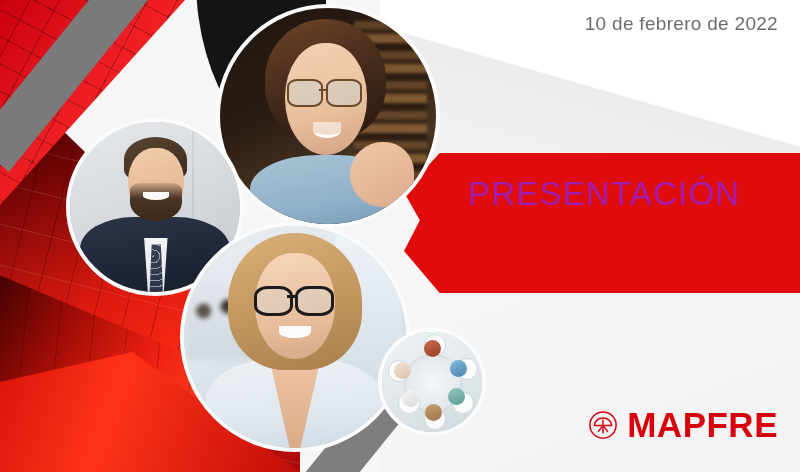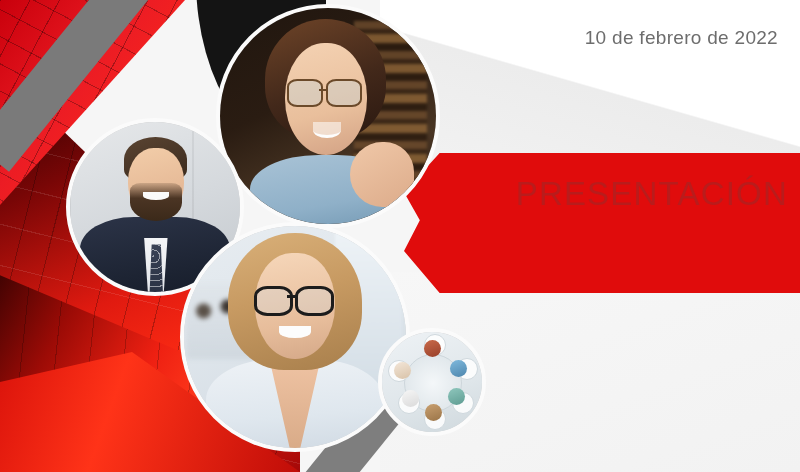--- a/index.html
+++ b/index.html
@@ -303,36 +303,36 @@
     background: #e00c0c;
     z-index: 5;
     clip-path: polygon(9% 0, 100% 0, 100% 100%, 9% 100%, 0 70%, 4% 48%, 0 28%);
   }
   .banner-text {
     position: absolute;
     left: 468px;
     top: 166px;
     width: 320px;
     z-index: 10;
-    text-align: right;
-    color: #b91c1c;
+    text-align: left;
+    color: #a21caf;
   }
   .banner-line {
     font-size: 33px;
     letter-spacing: 1.2px;
     line-height: 56px;
     font-weight: 400;
     white-space: nowrap;
   }
 
   
   .date-text {
     position: absolute;
     right: 22px;
-    top: 27px;
+    top: 13px;
     font-size: 19px;
     color: #6d6d6d;
     letter-spacing: .3px;
     z-index: 12;
   }
 
   
   .logo {
     position: absolute;
     right: 22px;
@@ -427,14 +427,24 @@
     <div class="pt-p" style="left:68%;top:28%;background:linear-gradient(160deg,#7fb9dd,#4d86ad);"></div>
     <div class="pt-p" style="left:42%;top:8%;background:linear-gradient(160deg,#c96a4a,#98402a);"></div>
   </div>
 
   <div class="banner-text">
     <div class="banner-line">PRESENTACIÓN</div>
   </div>
 
   <div class="date-text">10 de febrero de 2022</div>
 
+  <div class="logo">
+    <svg class="logo-mark" viewBox="0 0 40 40">
+      <circle cx="20" cy="20" r="17.5" fill="none" stroke="#d9000d" stroke-width="2"></circle>
+      <path d="M8.5 20.5 A11.5 10 0 0 1 31.5 20.5 Z" fill="none" stroke="#d9000d" stroke-width="2"></path>
+      <line x1="20" y1="13" x2="20" y2="31" stroke="#d9000d" stroke-width="2"></line>
+      <line x1="20" y1="20.5" x2="13.5" y2="29" stroke="#d9000d" stroke-width="1.8"></line>
+      <line x1="20" y1="20.5" x2="26.5" y2="29" stroke="#d9000d" stroke-width="1.8"></line>
+    </svg>
+    <div class="logo-word">MAPFRE</div>
+  </div>
 
 </div>
 
 </body></html>

